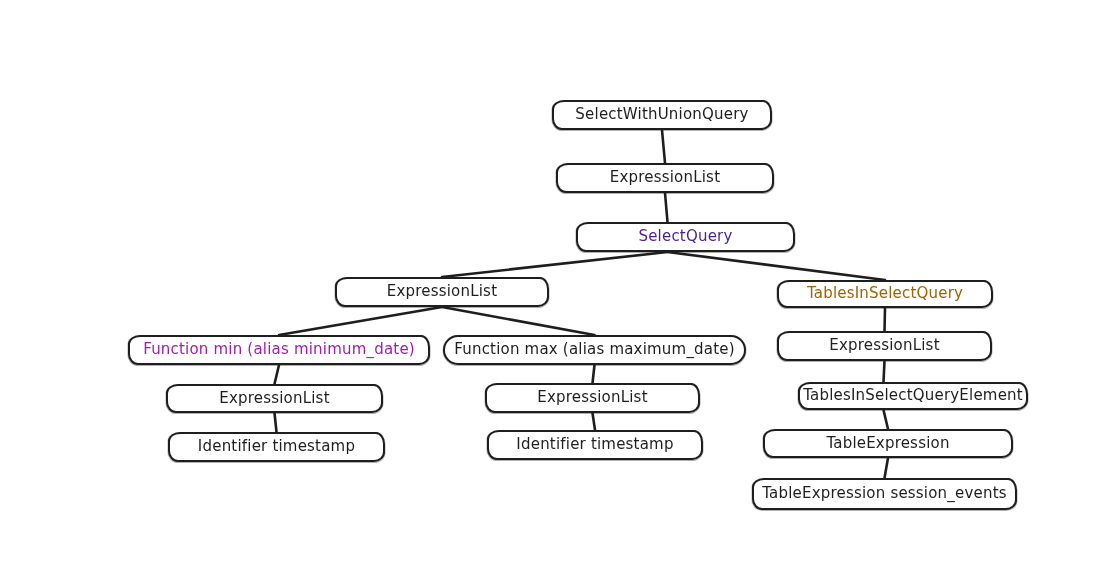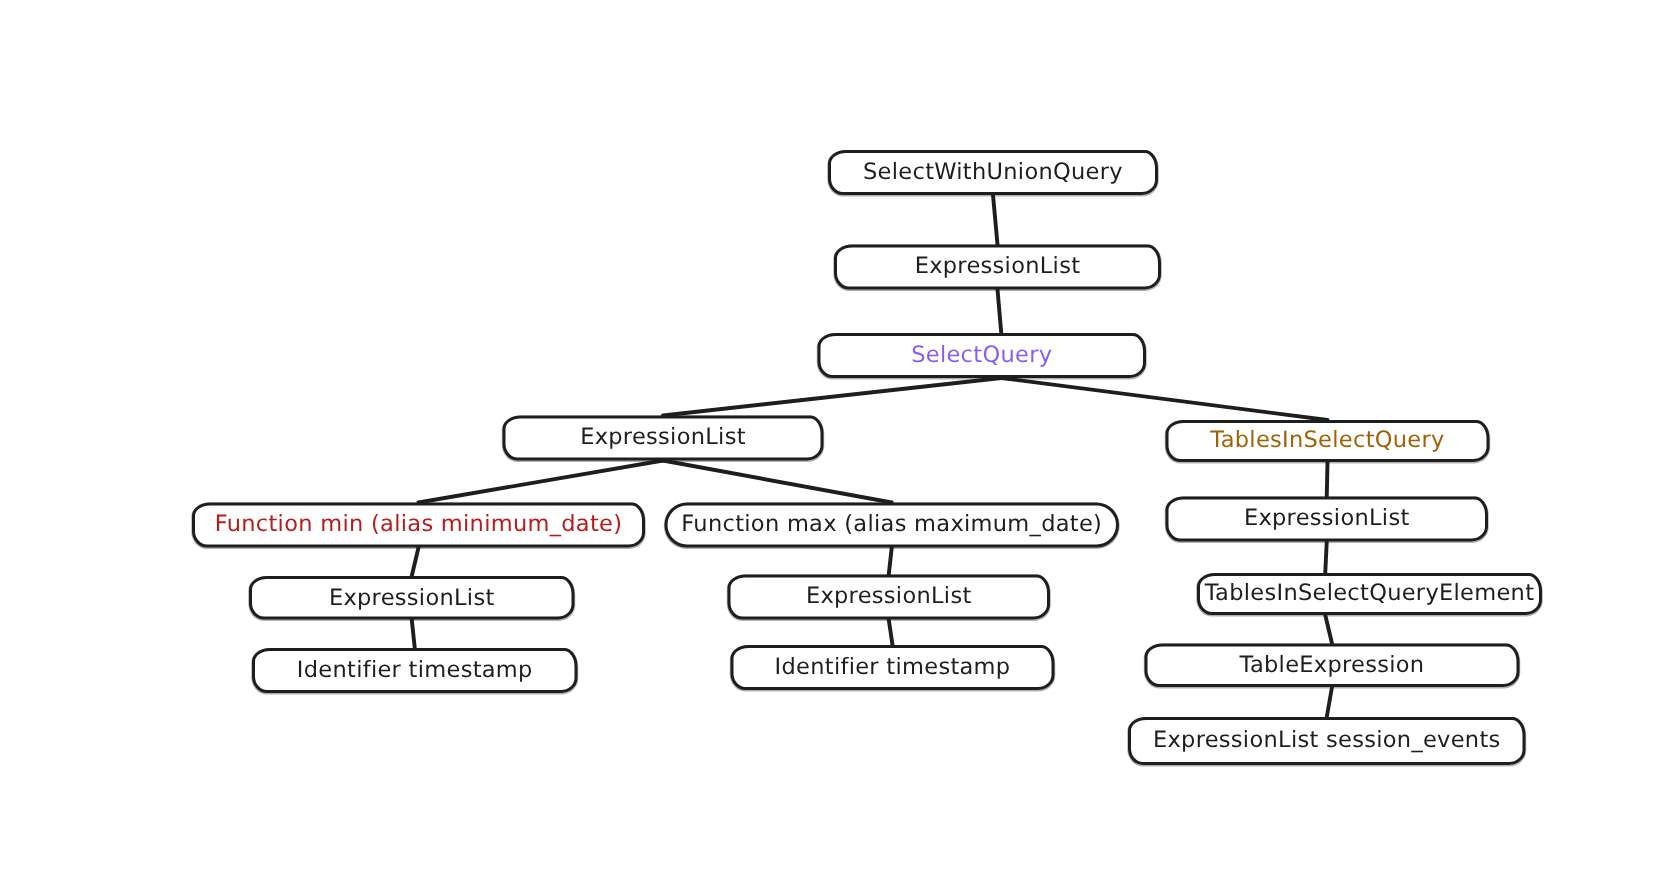--- a/index.html
+++ b/index.html
@@ -72,30 +72,30 @@
       <line x1="883.5" y1="410" x2="888" y2="429" stroke="#1e1e1e" stroke-width="2.6" stroke-linecap="round"></line>
       <line x1="888" y1="458" x2="884.5" y2="478" stroke="#1e1e1e" stroke-width="2.6" stroke-linecap="round"></line>
     </svg>
   <div class="nodes-layer">
       <div class="node" style="left: 552px; top: 100px; width: 220px; height: 30px; background: rgb(255, 255, 255); border-color: rgb(30, 30, 30); color: rgb(30, 30, 30);">
         <span>SelectWithUnionQuery</span>
       </div>
       <div class="node" style="left: 556px; top: 163px; width: 218px; height: 30px; background: rgb(255, 255, 255); border-color: rgb(30, 30, 30); color: rgb(30, 30, 30);">
         <span>ExpressionList</span>
       </div>
-      <div class="node" style="left: 545px; top: 222px; width: 219px; height: 30px; background: rgb(255, 255, 255); border-color: rgb(30, 30, 30); color: #8b5cf6;">
+      <div class="node" style="left: 576px; top: 222px; width: 219px; height: 30px; background: rgb(255, 255, 255); border-color: rgb(30, 30, 30); color: #4c1d95;">
         <span>SelectQuery</span>
       </div>
       <div class="node" style="left: 335px; top: 277px; width: 214px; height: 30px; background: rgb(255, 255, 255); border-color: rgb(30, 30, 30); color: rgb(30, 30, 30);">
         <span>ExpressionList</span>
       </div>
       <div class="node" style="left: 777px; top: 280px; width: 216px; height: 28px; background: rgb(255, 255, 255); border-color: rgb(30, 30, 30); color: #a16207;">
         <span>TablesInSelectQuery</span>
       </div>
-      <div class="node" style="left: 128px; top: 335px; width: 302px; height: 30px; background: rgb(255, 255, 255); border-color: rgb(30, 30, 30); color: #b91c1c;">
+      <div class="node" style="left: 128px; top: 335px; width: 302px; height: 30px; background: rgb(255, 255, 255); border-color: rgb(30, 30, 30); color: #a21caf;">
         <span>Function min (alias minimum_date)</span>
       </div>
       <div class="node" style="left: 443px; top: 335px; width: 303px; height: 30px; background: rgb(255, 255, 255); border-color: rgb(30, 30, 30); color: rgb(30, 30, 30); border-radius: 15px;">
         <span>Function max (alias maximum_date)</span>
       </div>
       <div class="node" style="left: 777px; top: 331px; width: 215px; height: 30px; background: rgb(255, 255, 255); border-color: rgb(30, 30, 30); color: rgb(30, 30, 30);">
         <span>ExpressionList</span>
       </div>
       <div class="node" style="left: 166px; top: 384px; width: 217px; height: 29px; background: rgb(255, 255, 255); border-color: rgb(30, 30, 30); color: rgb(30, 30, 30);">
         <span>ExpressionList</span>
@@ -109,16 +109,16 @@
       <div class="node" style="left: 168px; top: 432px; width: 217px; height: 30px; background: rgb(255, 255, 255); border-color: rgb(30, 30, 30); color: rgb(30, 30, 30);">
         <span>Identifier timestamp</span>
       </div>
       <div class="node" style="left: 487px; top: 430px; width: 216px; height: 30px; background: rgb(255, 255, 255); border-color: rgb(30, 30, 30); color: rgb(30, 30, 30);">
         <span>Identifier timestamp</span>
       </div>
       <div class="node" style="left: 763px; top: 429px; width: 250px; height: 29px; background: rgb(255, 255, 255); border-color: rgb(30, 30, 30); color: rgb(30, 30, 30);">
         <span>TableExpression</span>
       </div>
       <div class="node" style="left: 752px; top: 478px; width: 265px; height: 32px; background: rgb(255, 255, 255); border-color: rgb(30, 30, 30); color: rgb(30, 30, 30);">
-        <span>ExpressionList session_events</span>
+        <span>TableExpression session_events</span>
       </div>
     </div>
 </div>
 
 </body></html>

